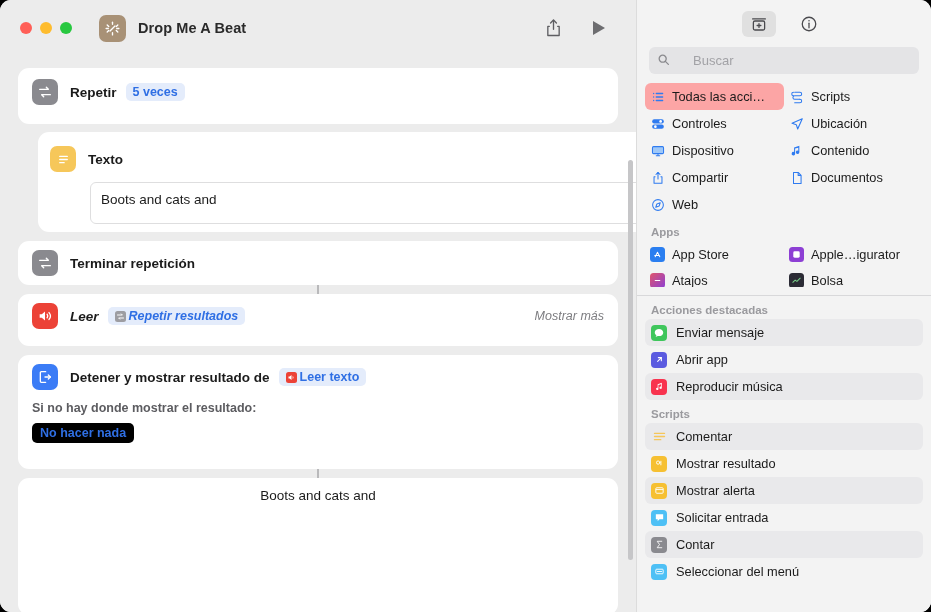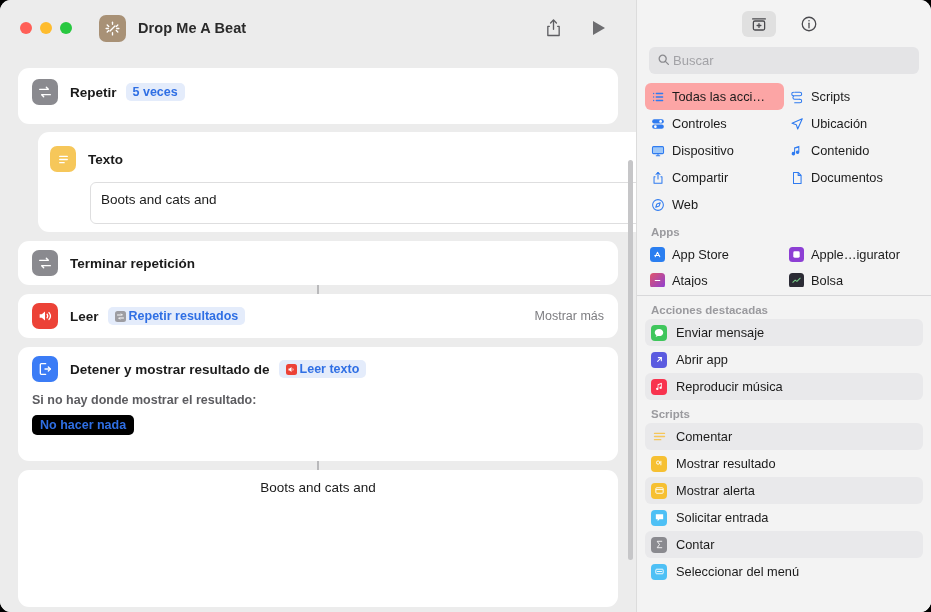--- a/index.html
+++ b/index.html
@@ -121,21 +121,21 @@
   }
 
   .gap { height: 9px; }
   .connector {
     width: 2px; height: 9px;
     background: #b9b9bb;
     margin: 0 auto;
   }
 
   .endrepeat-card { height: 44px; }
-  .leer-card { height: 44px; }
+  .leer-card { height: 52px; font-style: italic; }
 
   .detener-card { padding-bottom: 14px; }
   .sub-label {
     font-size: 12.5px; font-weight: bold; color: #5c5c60;
     padding: 2px 0 0 14px;
   }
   .pill {
     display: inline-block;
     background: #000000; color: #2f6fe4;
     border-radius: 5px;
@@ -183,21 +183,21 @@
   }
   .seg-btn.active { background: #e0e0e0; }
 
   .search-wrap { padding: 0 12px; }
   .searchbox {
     height: 27px;
     background: #e4e4e6;
     border-radius: 6px;
     display: flex; align-items: center;
     padding: 0 8px;
-    gap: 3px;
+    gap: 23px;
   }
   .search-ph { font-size: 13px; color: #a2a2a6; }
 
   .cat-grid {
     display: grid;
     grid-template-columns: 1fr 1fr;
     column-gap: 0px;
     padding: 9px 8px 0 8px;
   }
   .cat-item {

